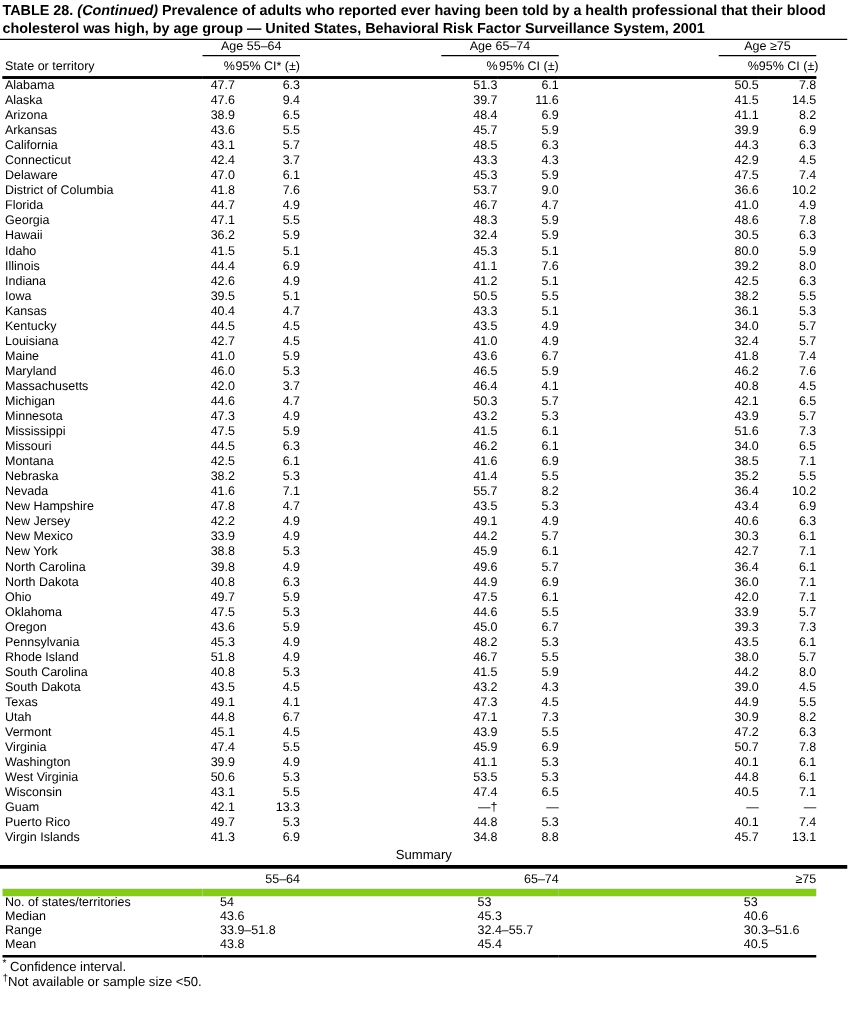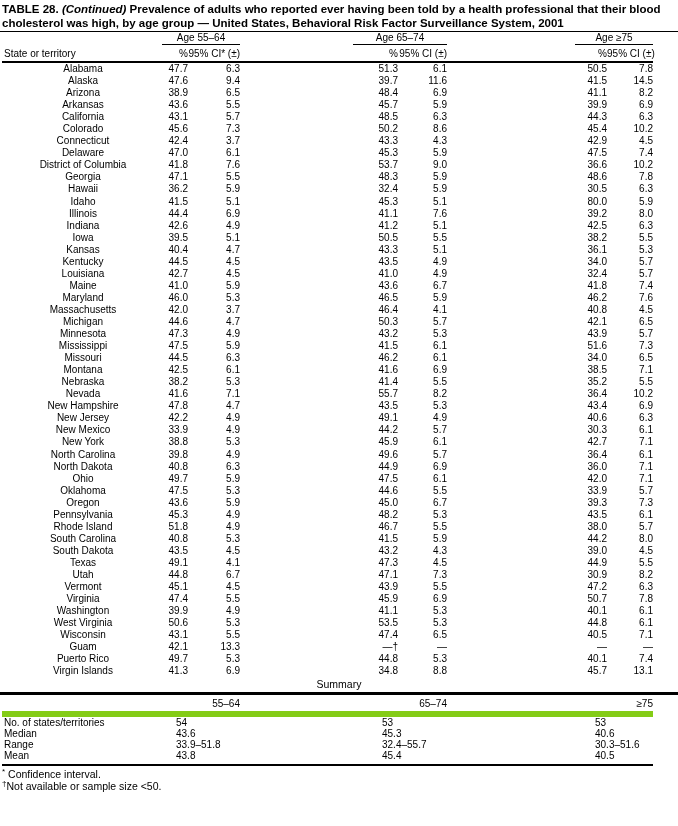--- a/index.html
+++ b/index.html
@@ -14,21 +14,21 @@
   .grp{display:inline-block;text-align:center;border-bottom:1px solid #000;padding-bottom:1px;}
   .g1 .grp{width:100%;}
   .g2{text-align:right;}
   .g2 .grp{width:94px;}
   .g3{text-align:right;}
   .g3 .grp{width:78px;}
   .sub-row th{height:14px;border-bottom:2.5px solid #000;padding-bottom:2px;white-space:nowrap;}
   .sub-row .state-h{text-align:left;padding-left:2px;}
   .sub-row .num-h{text-align:right;}
   .main td{padding:0;height:12.05px;line-height:12px;white-space:nowrap;overflow:visible;}
-  td.state{text-align:center;padding-left:2px;}
+  td.state{text-align:left;padding-left:2px;}
   td.num{text-align:right;}
   .sumtitle{text-align:center;font-size:10.5px;height:15px;line-height:15px;border-bottom:3px solid #000;}
   .sum{width:651px;margin-left:2px;font-size:10px;margin-top:0;}
   .sum th{font-weight:normal;text-align:right;padding:3px 0 2px 0;border-bottom:6px solid #84cc16;font-size:10px;}
   .sum td{padding:0;height:11px;line-height:11px;text-align:left;white-space:nowrap;}
   .sum .lbl{padding-left:2px;}
   .sum .c1{padding-left:14px;}
   .sum .c2{padding-left:142px;}
   .sum .c3{padding-left:148px;}
   .sum tr:last-child td{padding-bottom:3px;border-bottom:2.5px solid #000;}
@@ -109,29 +109,20 @@
         <tr>
       <td class="state">California</td>
       <td class="num">43.1</td>
       <td class="num">5.7</td>
       <td class="num">48.5</td>
       <td class="num">6.3</td>
       <td class="num">44.3</td>
       <td class="num">6.3</td>
     </tr>
         <tr>
-      <td class="state">Colorado</td>
-      <td class="num">45.6</td>
-      <td class="num">7.3</td>
-      <td class="num">50.2</td>
-      <td class="num">8.6</td>
-      <td class="num">45.4</td>
-      <td class="num">10.2</td>
-    </tr>
-        <tr>
       <td class="state">Connecticut</td>
       <td class="num">42.4</td>
       <td class="num">3.7</td>
       <td class="num">43.3</td>
       <td class="num">4.3</td>
       <td class="num">42.9</td>
       <td class="num">4.5</td>
     </tr>
         <tr>
       <td class="state">Delaware</td>
@@ -143,20 +134,29 @@
       <td class="num">7.4</td>
     </tr>
         <tr>
       <td class="state">District of Columbia</td>
       <td class="num">41.8</td>
       <td class="num">7.6</td>
       <td class="num">53.7</td>
       <td class="num">9.0</td>
       <td class="num">36.6</td>
       <td class="num">10.2</td>
+    </tr>
+        <tr>
+      <td class="state">Florida</td>
+      <td class="num">44.7</td>
+      <td class="num">4.9</td>
+      <td class="num">46.7</td>
+      <td class="num">4.7</td>
+      <td class="num">41.0</td>
+      <td class="num">4.9</td>
     </tr>
         <tr>
       <td class="state">Georgia</td>
       <td class="num">47.1</td>
       <td class="num">5.5</td>
       <td class="num">48.3</td>
       <td class="num">5.9</td>
       <td class="num">48.6</td>
       <td class="num">7.8</td>
     </tr>

